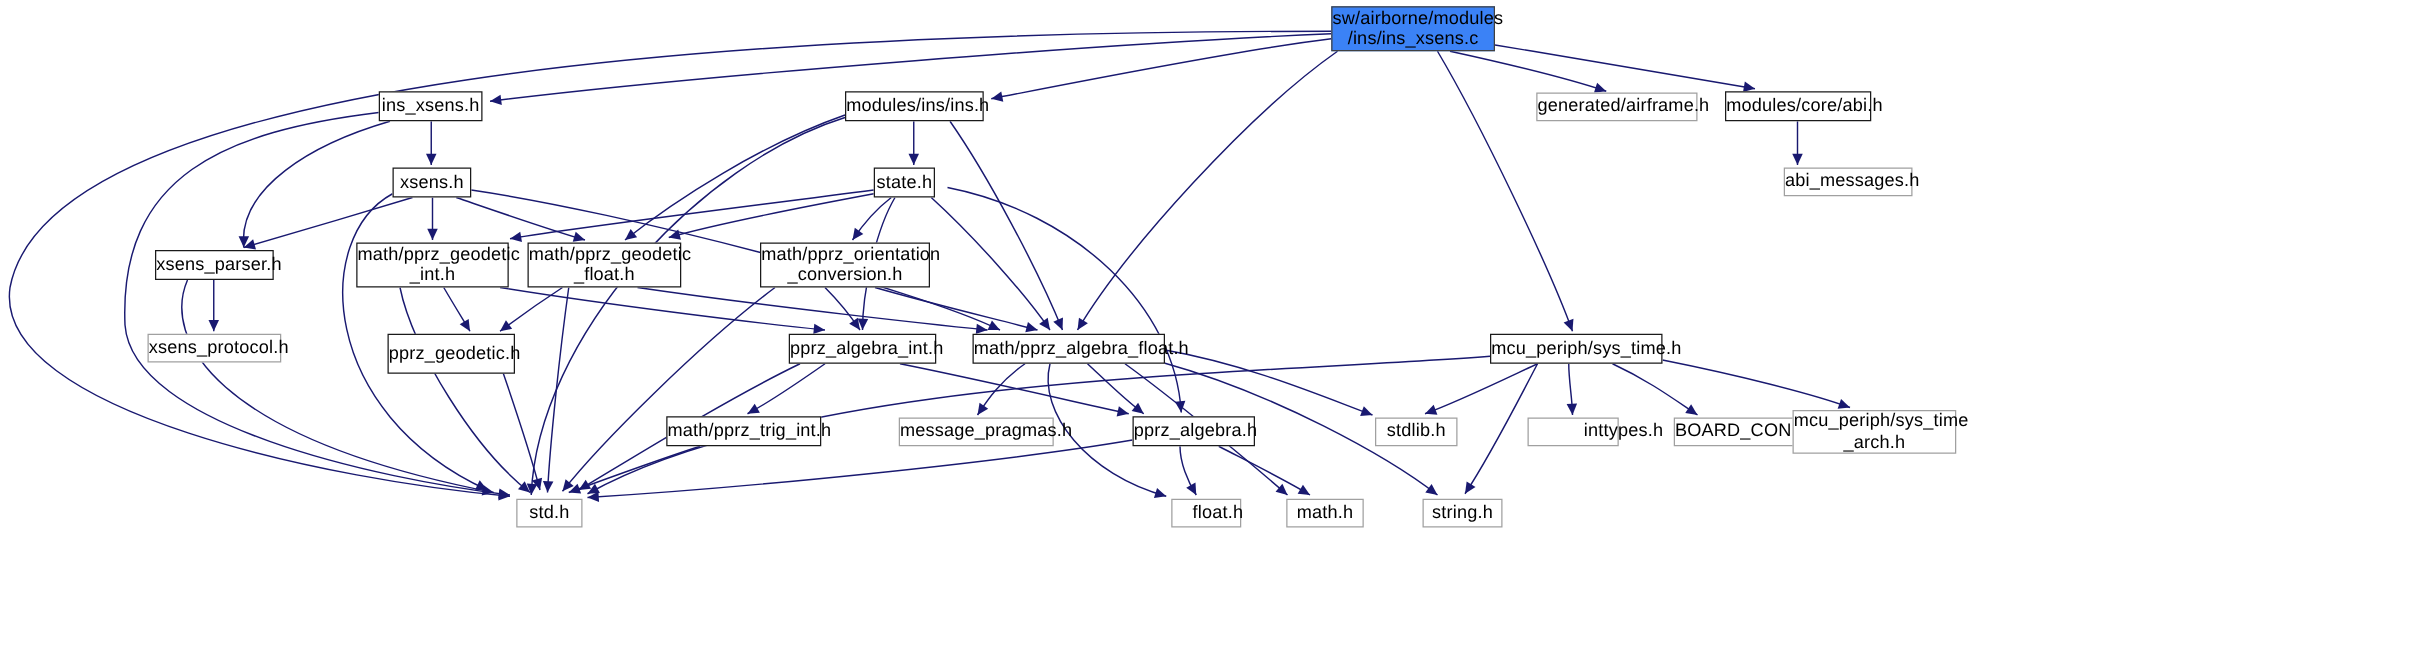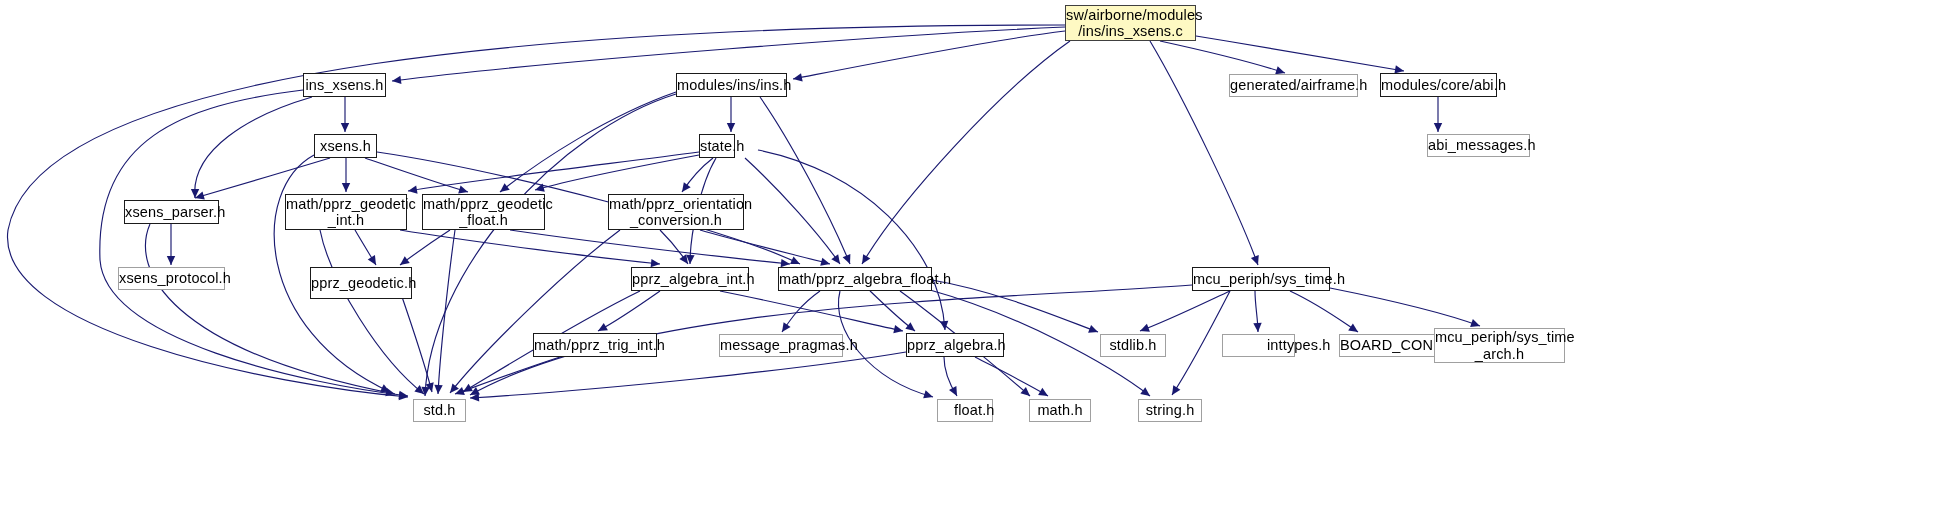--- a/index.html
+++ b/index.html
@@ -35,21 +35,21 @@
     color: #000000;
     background: #ffffff;
     border: 1px solid #a0a0a0;
     white-space: pre;
     letter-spacing: 0.01em;
   }
   .gnode.bold {
     border: 1.4px solid #1a1a1a;
   }
   .gnode.root {
-    background: #fef9c3;
+    background: #3b82f6;
     border: 1.4px solid #404040;
   }
   .gnode span {
     display: block;
     width: 100%;
   }
 </style>
 </head>
 <body>
 
@@ -287,21 +287,21 @@
     </svg>
   <div id="node-layer">
       <div class="gnode root" style="left: 1065px; top: 5px; width: 131px; height: 36px;"><span>sw/airborne/modules
 /ins/ins_xsens.c</span></div>
       <div class="gnode bold" style="left: 303px; top: 73px; width: 83px; height: 24px;"><span>ins_xsens.h</span></div>
       <div class="gnode bold" style="left: 676px; top: 73px; width: 111px; height: 24px;"><span>modules/ins/ins.h</span></div>
       <div class="gnode " style="left: 1229px; top: 74px; width: 129px; height: 23px;"><span>generated/airframe.h</span></div>
       <div class="gnode bold" style="left: 1380px; top: 73px; width: 117px; height: 24px;"><span>modules/core/abi.h</span></div>
       <div class="gnode " style="left: 1385px; top: 134px; width: 103px; height: 23px; margin-left: 42px;"><span>abi_messages.h</span></div>
       <div class="gnode bold" style="left: 314px; top: 134px; width: 63px; height: 24px;"><span>xsens.h</span></div>
-      <div class="gnode bold" style="left: 699px; top: 134px; width: 36px; height: 24px;"><span>state.h</span></div>
+      <div class="gnode bold" style="left: 699px; top: 134px; width: 49px; height: 24px;"><span>state.h</span></div>
       <div class="gnode bold" style="left: 124px; top: 200px; width: 95px; height: 24px;"><span>xsens_parser.h</span></div>
       <div class="gnode bold" style="left: 285px; top: 194px; width: 122px; height: 36px;"><span>math/pprz_geodetic
 _int.h</span></div>
       <div class="gnode bold" style="left: 422px; top: 194px; width: 123px; height: 36px;"><span>math/pprz_geodetic
 _float.h</span></div>
       <div class="gnode bold" style="left: 608px; top: 194px; width: 136px; height: 36px; justify-content: center;"><span>math/pprz_orientation
 _conversion.h</span></div>
       <div class="gnode " style="left: 118px; top: 267px; width: 107px; height: 23px;"><span>xsens_protocol.h</span></div>
       <div class="gnode bold" style="left: 310px; top: 267px; width: 102px; height: 32px; text-align: right;"><span>pprz_geodetic.h</span></div>
       <div class="gnode bold" style="left: 631px; top: 267px; width: 118px; height: 24px;"><span>pprz_algebra_int.h</span></div>

